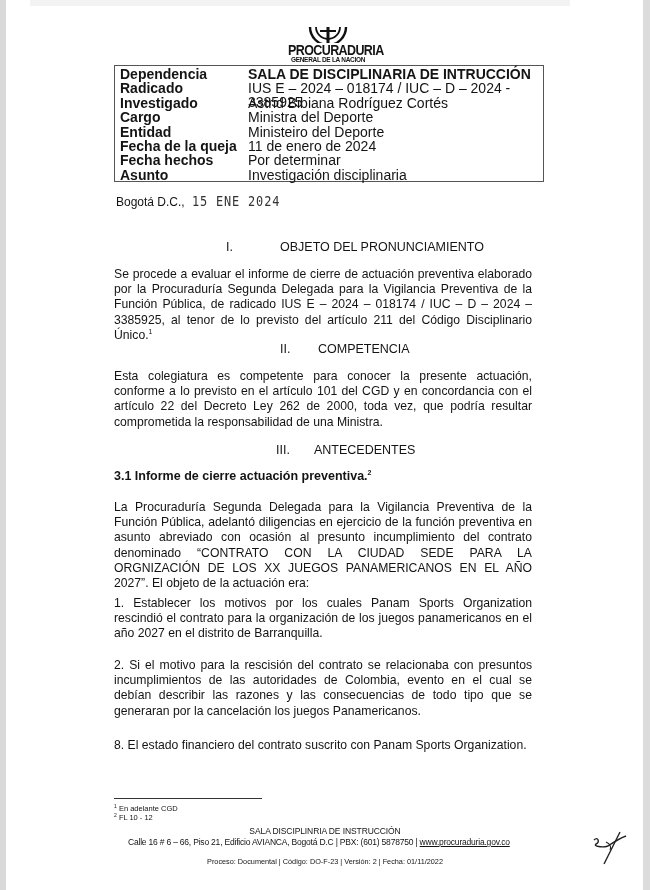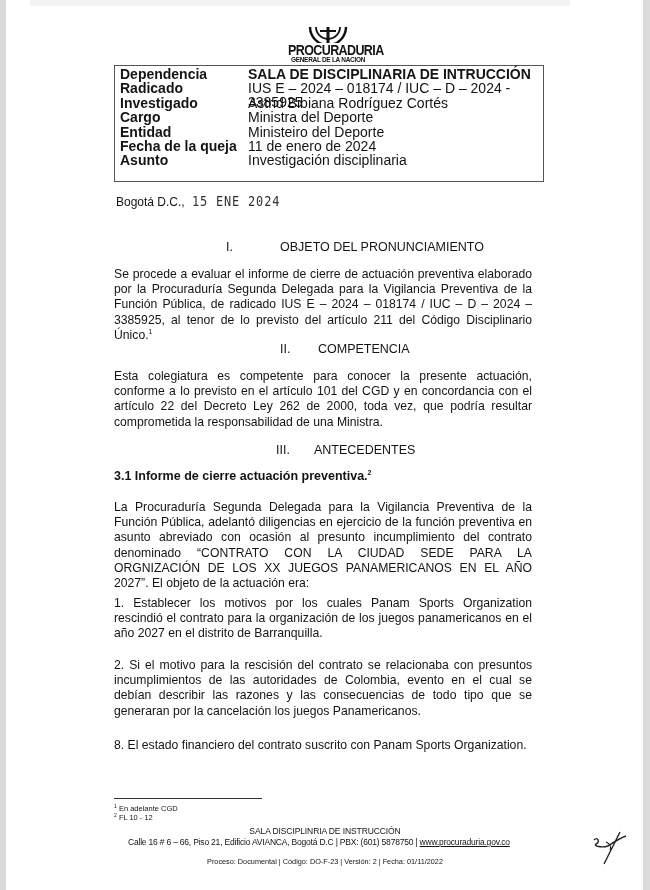--- a/index.html
+++ b/index.html
@@ -91,20 +91,24 @@
   </div>
   <div class="info-row">
     <span class="info-label">Entidad</span>
     <span class="info-value">Ministeiro del Deporte</span>
   </div>
   <div class="info-row">
     <span class="info-label">Fecha de la queja</span>
     <span class="info-value">11 de enero de 2024</span>
   </div>
   <div class="info-row">
+    <span class="info-label">Fecha hechos</span>
+    <span class="info-value">Por determinar</span>
+  </div>
+  <div class="info-row">
     <span class="info-label">Asunto</span>
     <span class="info-value">Investigación disciplinaria</span>
   </div>
 </div>
 
 <div class="place-date">
   <span>Bogotá D.C.,</span>
   <span class="stamp">15 ENE 2024</span>
 </div>
 

